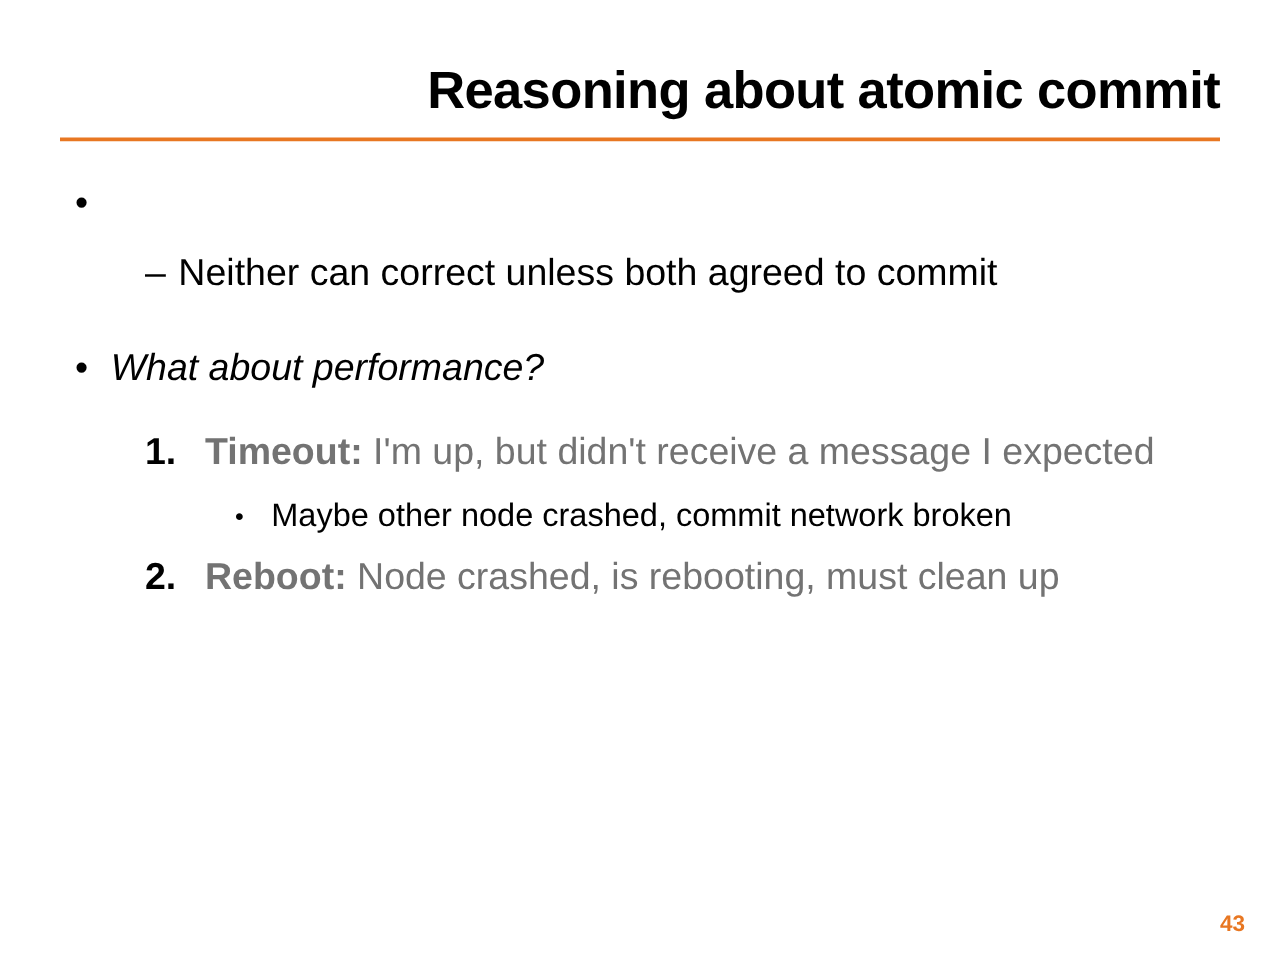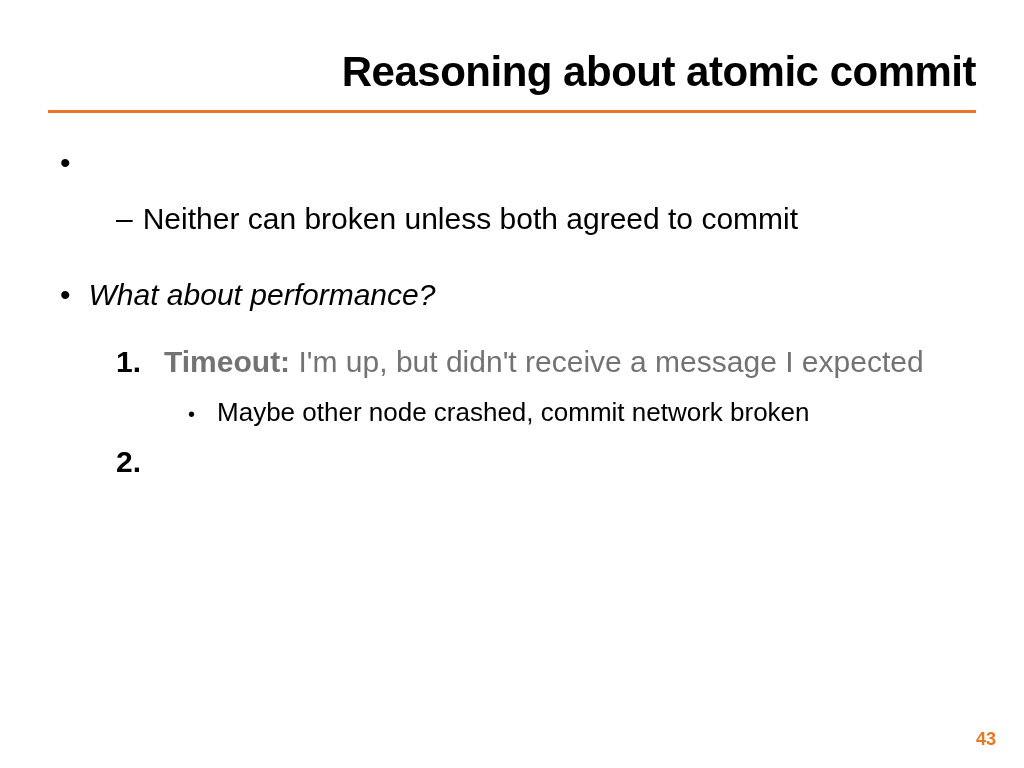--- a/index.html
+++ b/index.html
@@ -129,21 +129,21 @@
   <hr class="divider">
 
   <div class="content">
 
     <div class="bullet-line">
       <span class="bullet">•</span>
     </div>
 
     <div class="sub-dash">
       <span class="dash">–</span>
-      <span class="text">Neither can broken unless both agreed to commit</span>
+      <span class="text">Neither can correct unless both agreed to commit</span>
     </div>
 
     <div class="bullet-line">
       <span class="bullet">•</span>
       <span class="text">What about performance?</span>
     </div>
 
     <div class="spacer"></div>
 
     <div class="num-item">
@@ -151,18 +151,19 @@
       <span class="text"><span class="label">Timeout: </span><span>I'm up, but didn't receive a message I expected</span></span>
     </div>
 
     <div class="sub-bullet">
       <span class="bullet">•</span>
       <span class="text">Maybe other node crashed, commit network broken</span>
     </div>
 
     <div class="num-item">
       <span class="num">2.</span>
+      <span class="text"><span class="label">Reboot: </span><span>Node crashed, is rebooting, must clean up</span></span>
     </div>
 
   </div>
 </div>
 
 <div class="page-number">43</div>
 
 </body></html>

